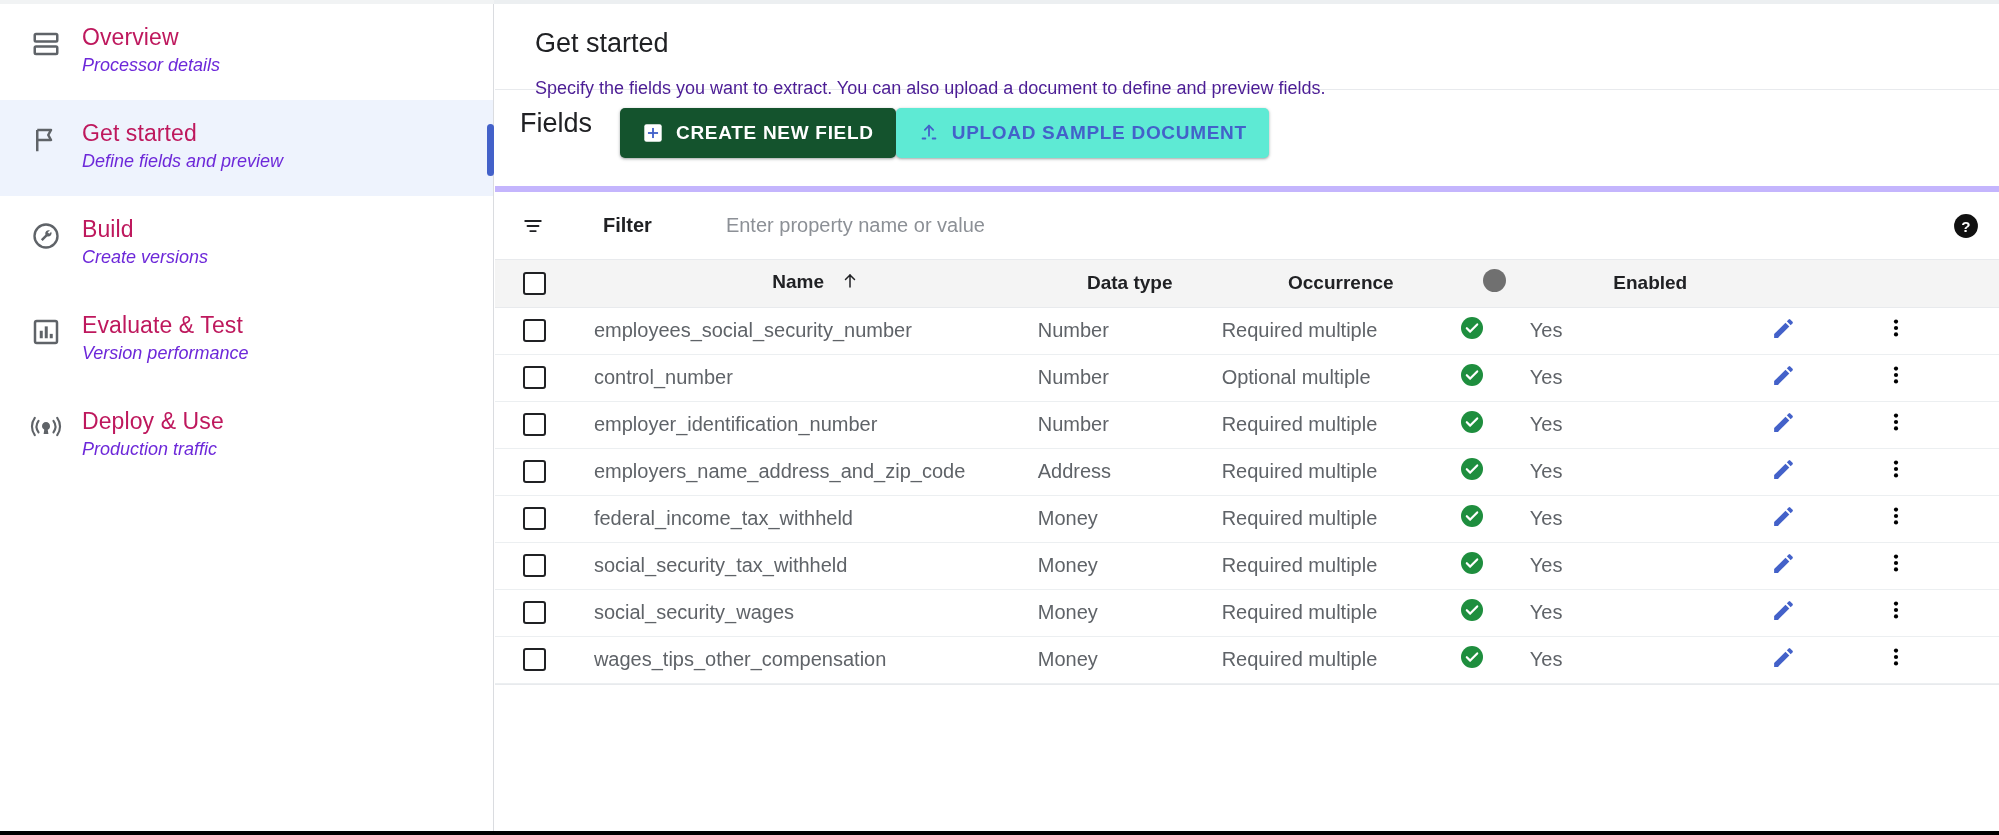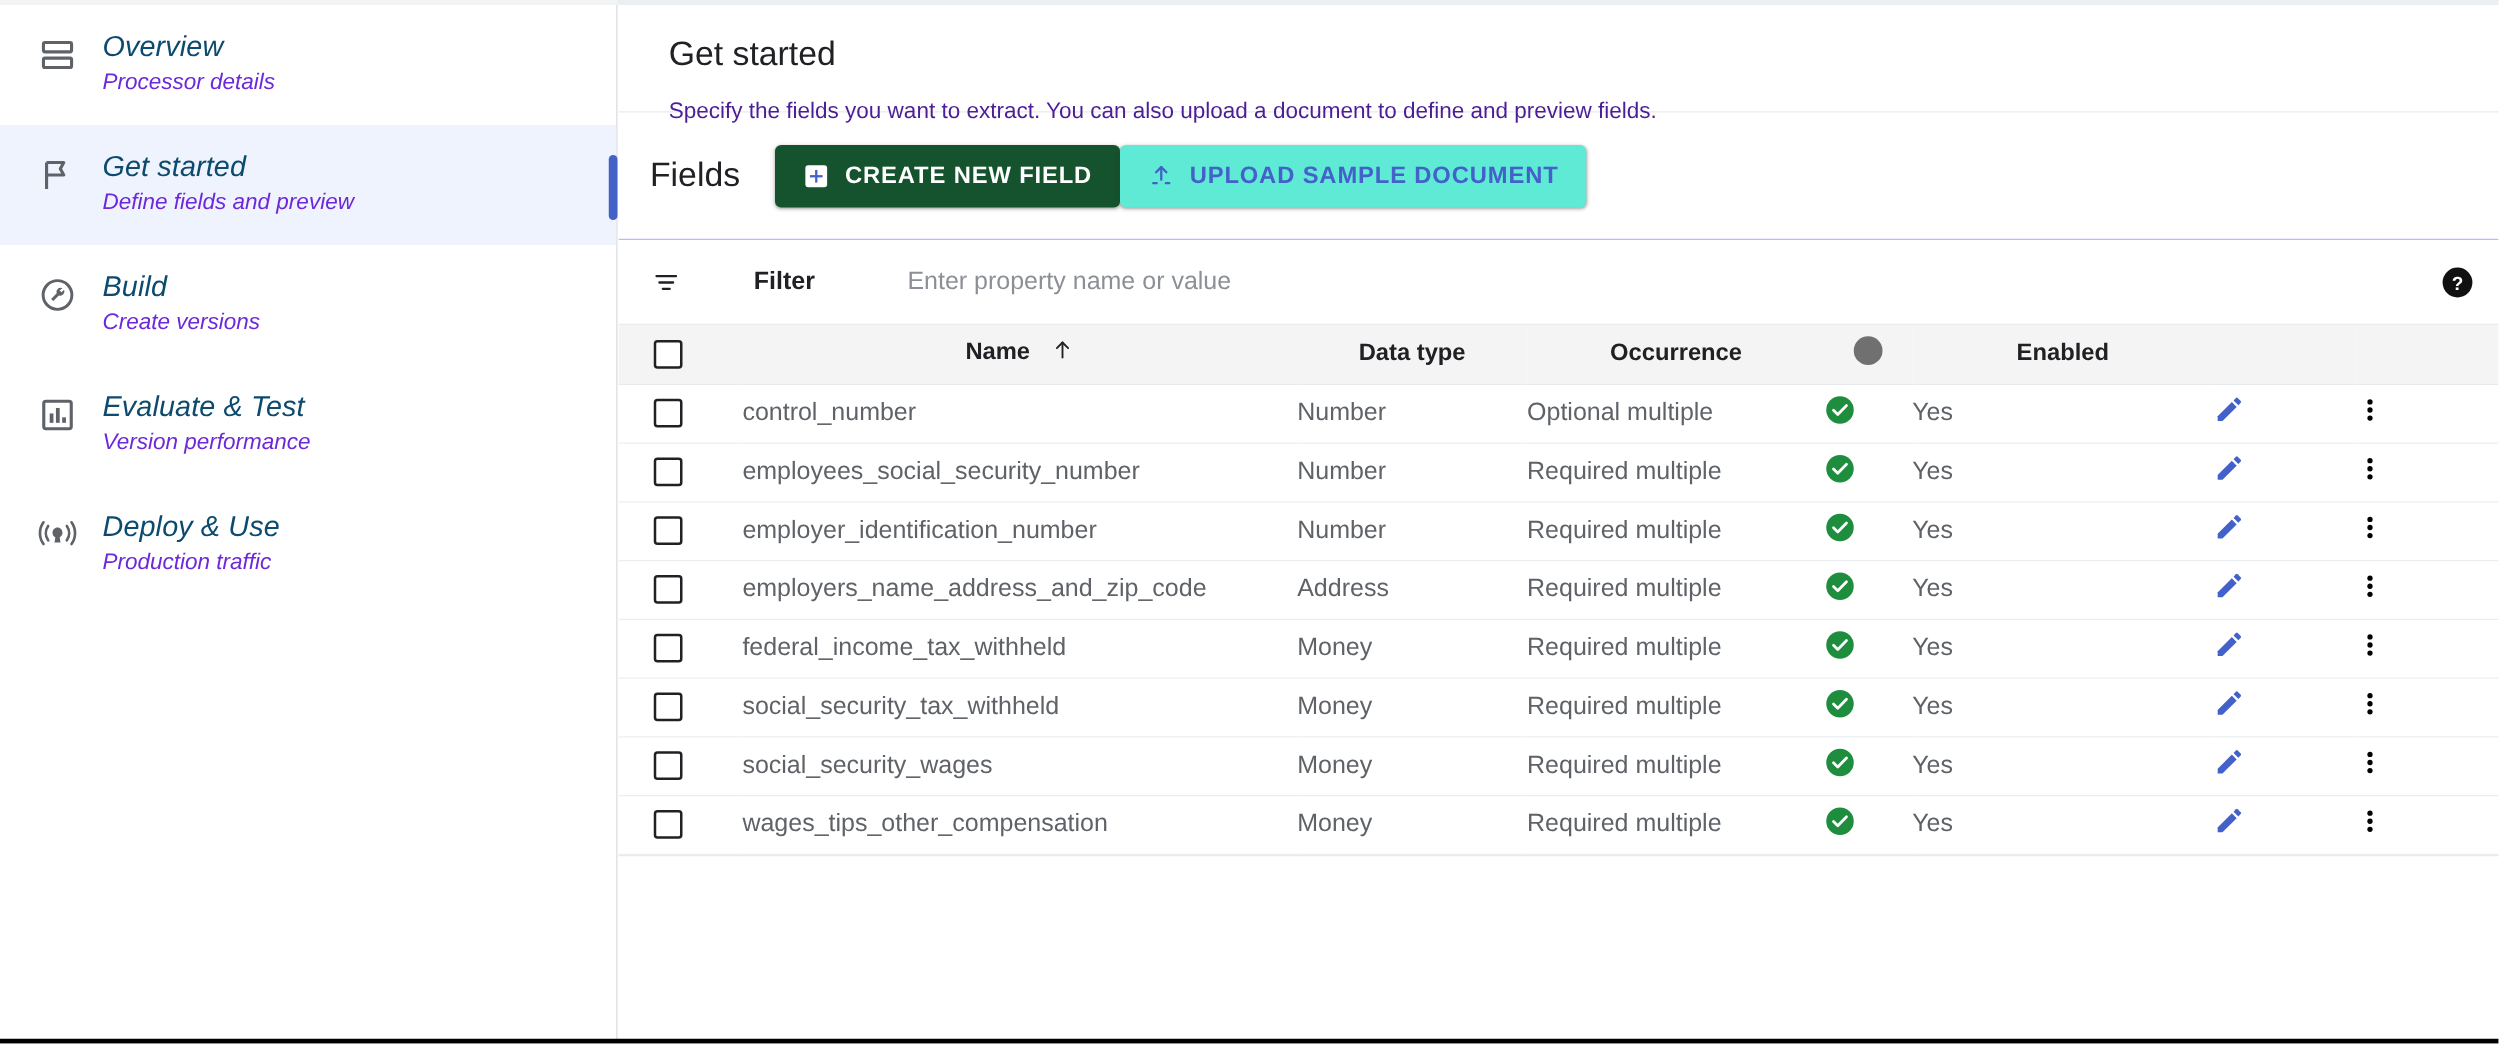--- a/index.html
+++ b/index.html
@@ -48,24 +48,23 @@
   .nav-icon {
     width: 40px; min-width: 40px;
     height: 40px;
     display: flex; align-items: center; justify-content: center;
     margin-top: 6px;
     color: #5f6368;
   }
   .nav-text { margin-left: 16px; padding-top: 4px; }
   .nav-title {
     font-size: 23px;
-    color: #0c4a6e;
+    color: #be185d;
     line-height: 30px;
     letter-spacing: 0.1px;
-    font-style: italic;
   }
   .nav-sub {
     font-size: 18px;
     color: #6d28d9;
     line-height: 26px;
     margin-top: 3px;
     font-style: italic;
   }
   .nav-indicator {
     position: absolute;
@@ -115,23 +114,22 @@
     letter-spacing: 0.7px;
     font-family: "Liberation Sans", sans-serif;
     box-shadow: 0 1px 2px 0 rgba(60,64,67,.3), 0 1px 3px 1px rgba(60,64,67,.15);
     cursor: pointer;
     white-space: nowrap;
   }
 
   
   .fields-bar {
     display: flex;
-    align-items: center;
     padding: 18px 15px 18px 25px;
-    border-bottom: 1px solid #c4b5fd;
+    border-bottom: 6px solid #c4b5fd;
     height: 102px;
   }
   .fields-label {
     font-size: 27px;
     color: #202124;
     margin-right: 28px;
     white-space: nowrap;
   }
   .btn-primary {
     display: inline-flex;
@@ -422,51 +420,51 @@
           </th>
           <th class="col-edit"></th>
           <th class="col-more"></th>
         </tr>
       </thead>
       <tbody id="tbody">
           <tr>
             <td class="col-check">
               <span class="chk"></span>
             </td>
+            <td class="col-name">employees_social_security_number</td>
+            <td class="col-type">Number</td>
+            <td class="col-occ">Required multiple</td>
+            <td class="col-dot"><span class="ok-icon">
+                <svg width="24" height="24" viewBox="0 0 24 24">
+                  <circle cx="12" cy="12" r="11" fill="#1e8e3e"></circle>
+                  <path d="M6.8 12.2l3.4 3.4 7-7.2" fill="none" stroke="#ffffff" stroke-width="2.2" stroke-linecap="round" stroke-linejoin="round"></path>
+                </svg>
+              </span></td>
+            <td class="col-enab">Yes</td>
+            <td class="col-edit"><span class="edit-icon">
+                <svg width="25" height="25" viewBox="0 0 24 24" fill="#4361c9">
+                  <path d="M3 17.3V21h3.7L17.6 10.1l-3.7-3.7L3 17.3z"></path>
+                  <path d="M20.7 7a1 1 0 0 0 0-1.4l-2.3-2.3a1 1 0 0 0-1.4 0l-1.8 1.8 3.7 3.7L20.7 7z"></path>
+                </svg>
+              </span></td>
+            <td class="col-more"><span class="more-icon">
+                <svg width="22" height="22" viewBox="0 0 24 24" fill="#000000">
+                  <circle cx="12" cy="5" r="2.3"></circle>
+                  <circle cx="12" cy="12" r="2.3"></circle>
+                  <circle cx="12" cy="19" r="2.3"></circle>
+                </svg>
+              </span></td>
+          </tr>
+          <tr>
+            <td class="col-check">
+              <span class="chk"></span>
+            </td>
             <td class="col-name">control_number</td>
             <td class="col-type">Number</td>
             <td class="col-occ">Optional multiple</td>
-            <td class="col-dot"><span class="ok-icon">
-                <svg width="24" height="24" viewBox="0 0 24 24">
-                  <circle cx="12" cy="12" r="11" fill="#1e8e3e"></circle>
-                  <path d="M6.8 12.2l3.4 3.4 7-7.2" fill="none" stroke="#ffffff" stroke-width="2.2" stroke-linecap="round" stroke-linejoin="round"></path>
-                </svg>
-              </span></td>
-            <td class="col-enab">Yes</td>
-            <td class="col-edit"><span class="edit-icon">
-                <svg width="25" height="25" viewBox="0 0 24 24" fill="#4361c9">
-                  <path d="M3 17.3V21h3.7L17.6 10.1l-3.7-3.7L3 17.3z"></path>
-                  <path d="M20.7 7a1 1 0 0 0 0-1.4l-2.3-2.3a1 1 0 0 0-1.4 0l-1.8 1.8 3.7 3.7L20.7 7z"></path>
-                </svg>
-              </span></td>
-            <td class="col-more"><span class="more-icon">
-                <svg width="22" height="22" viewBox="0 0 24 24" fill="#000000">
-                  <circle cx="12" cy="5" r="2.3"></circle>
-                  <circle cx="12" cy="12" r="2.3"></circle>
-                  <circle cx="12" cy="19" r="2.3"></circle>
-                </svg>
-              </span></td>
-          </tr>
-          <tr>
-            <td class="col-check">
-              <span class="chk"></span>
-            </td>
-            <td class="col-name">employees_social_security_number</td>
-            <td class="col-type">Number</td>
-            <td class="col-occ">Required multiple</td>
             <td class="col-dot"><span class="ok-icon">
                 <svg width="24" height="24" viewBox="0 0 24 24">
                   <circle cx="12" cy="12" r="11" fill="#1e8e3e"></circle>
                   <path d="M6.8 12.2l3.4 3.4 7-7.2" fill="none" stroke="#ffffff" stroke-width="2.2" stroke-linecap="round" stroke-linejoin="round"></path>
                 </svg>
               </span></td>
             <td class="col-enab">Yes</td>
             <td class="col-edit"><span class="edit-icon">
                 <svg width="25" height="25" viewBox="0 0 24 24" fill="#4361c9">
                   <path d="M3 17.3V21h3.7L17.6 10.1l-3.7-3.7L3 17.3z"></path>

